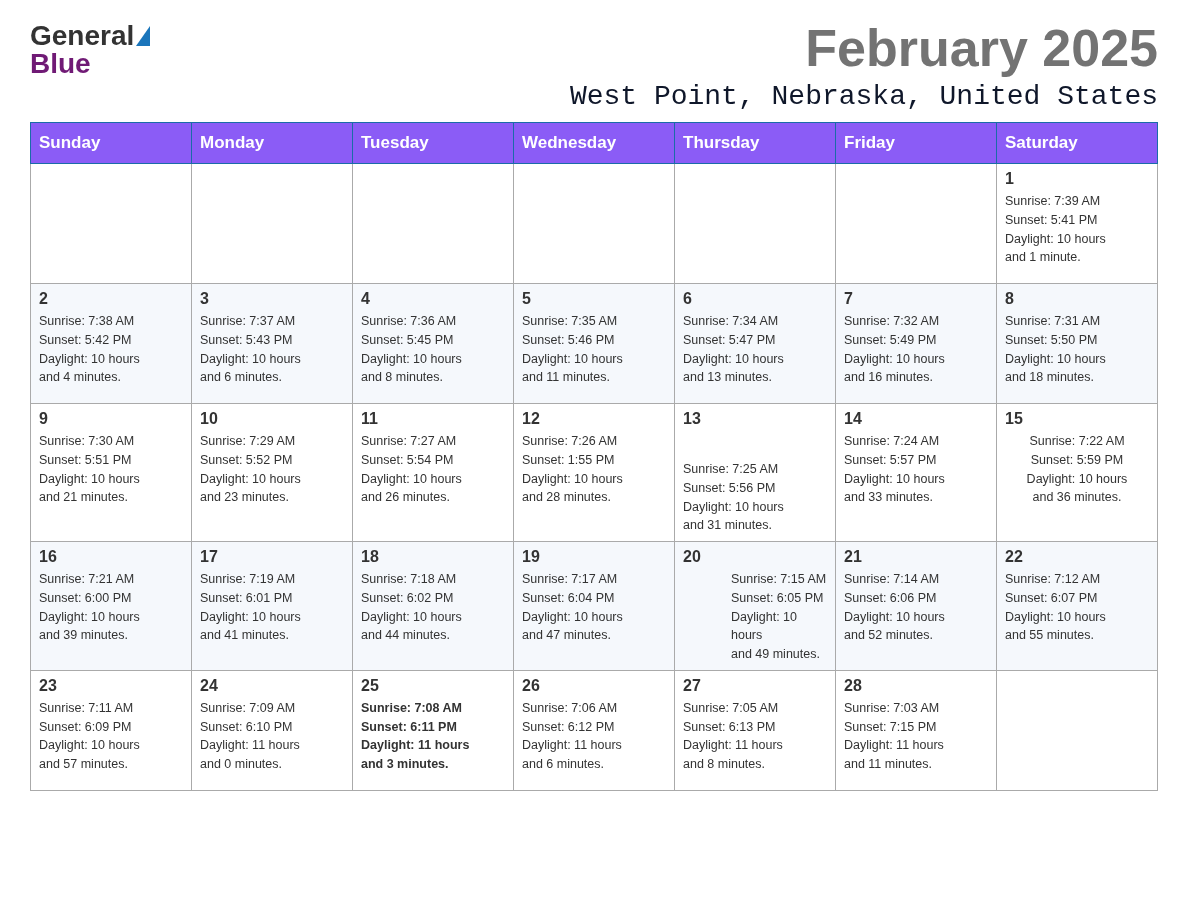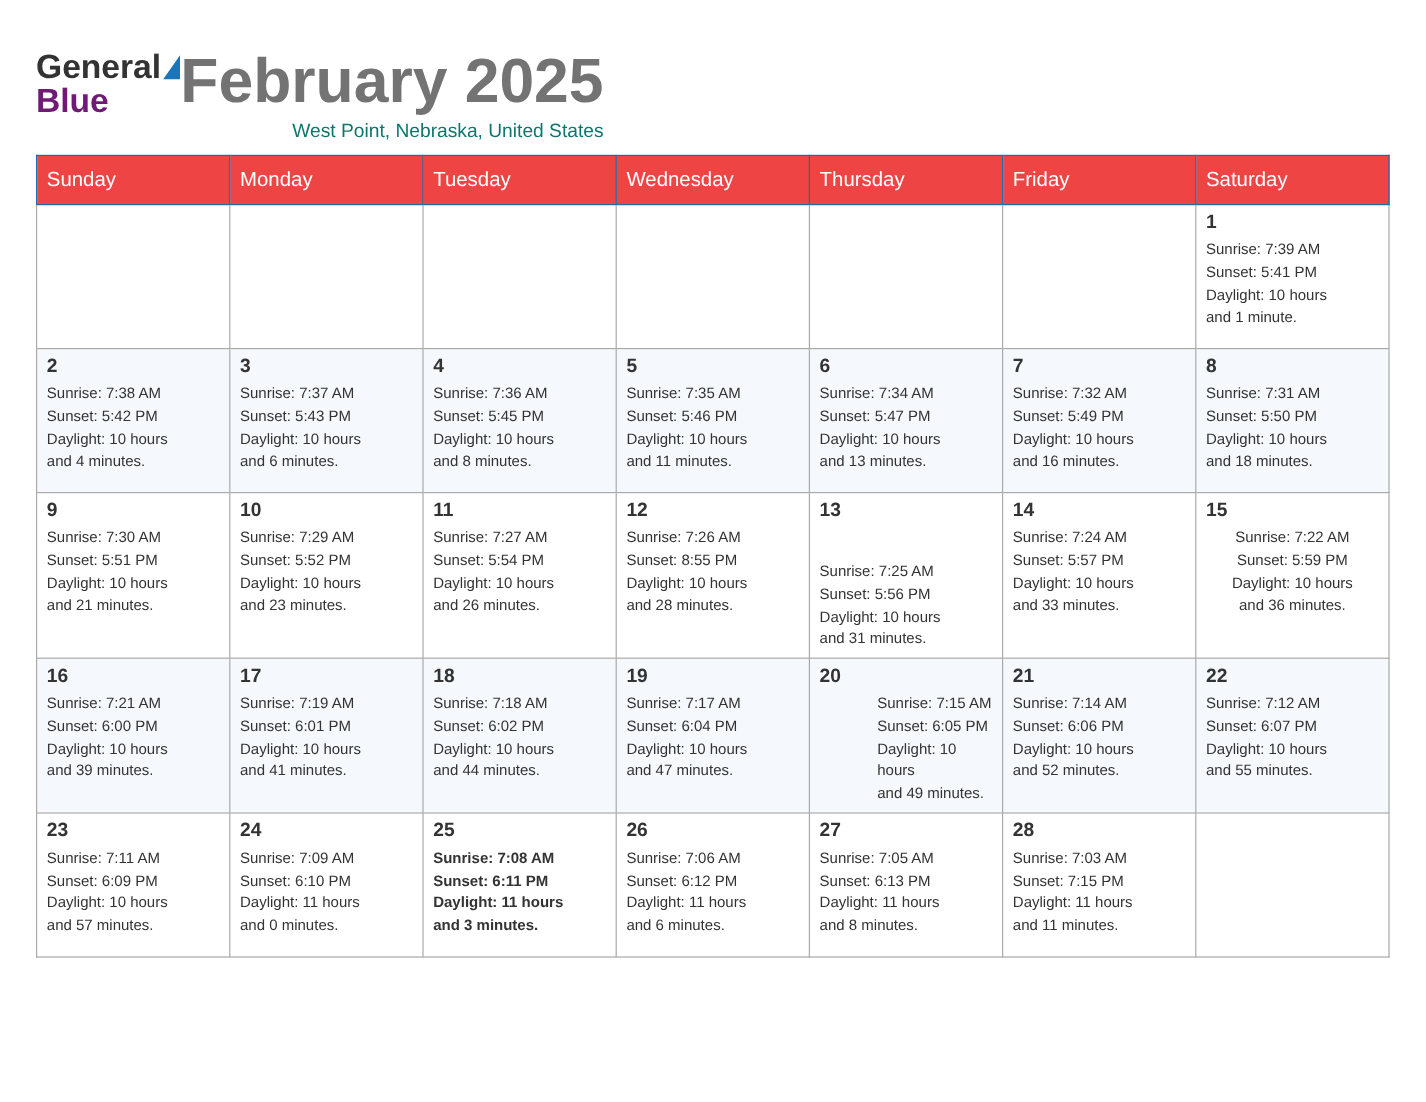--- a/index.html
+++ b/index.html
@@ -5,58 +5,58 @@
     * { box-sizing: border-box; margin: 0; padding: 0; }
     body {
       font-family: Arial, sans-serif;
       background: #fff;
       padding: 20px 30px;
       width: 1188px;
       min-height: 918px;
     }
     .header {
       display: flex;
-      justify-content: flex-start;
+      justify-content: space-between;
       align-items: flex-start;
       margin-bottom: 10px;
-      margin-top: 20px;
     }
     .logo {
       display: flex;
       flex-direction: column;
       align-items: flex-start;
     }
     .logo-row {
       display: flex;
       align-items: center;
     }
     .title-section {
       text-align: right;
     }
     .calendar-title {
       font-size: 52px;
       font-weight: bold;
       color: #737373;
       line-height: 1.1;
     }
     .calendar-subtitle {
-      font-size: 16px;
-      color: #0f766e;
+      font-size: 28px;
+      color: #0f172a;
       margin-top: 4px;
+      font-family: Liberation Mono, monospace;
     }
     .calendar {
       width: 100%;
       border-collapse: collapse;
       margin-top: 10px;
     }
     .calendar th {
-      background: #ef4444;
+      background: #8b5cf6;
       color: #fff;
       font-size: 17px;
-      font-weight: normal;
+      font-weight: bold;
       padding: 10px 8px;
       text-align: left;
       border: 1px solid #1a6ca8;
     }
     .calendar td {
       border: 1px solid #aaa;
       vertical-align: top;
       padding: 6px 8px;
       width: 14.28%;
       min-height: 110px;
@@ -201,21 +201,21 @@
         <td>
           <span class="day-num">11</span>
           <div class="day-info" style="white-space: pre-line;">Sunrise: 7:27 AM
 Sunset: 5:54 PM
 Daylight: 10 hours
 and 26 minutes.</div>
         </td>
         <td>
           <span class="day-num">12</span>
           <div class="day-info" style="white-space: pre-line;">Sunrise: 7:26 AM
-Sunset: 8:55 PM
+Sunset: 1:55 PM
 Daylight: 10 hours
 and 28 minutes.</div>
         </td>
         <td>
           <span class="day-num">13</span>
           <div class="day-info" style="white-space: pre-line; margin-top: 32px;">Sunrise: 7:25 AM
 Sunset: 5:56 PM
 Daylight: 10 hours
 and 31 minutes.</div>
         </td>

